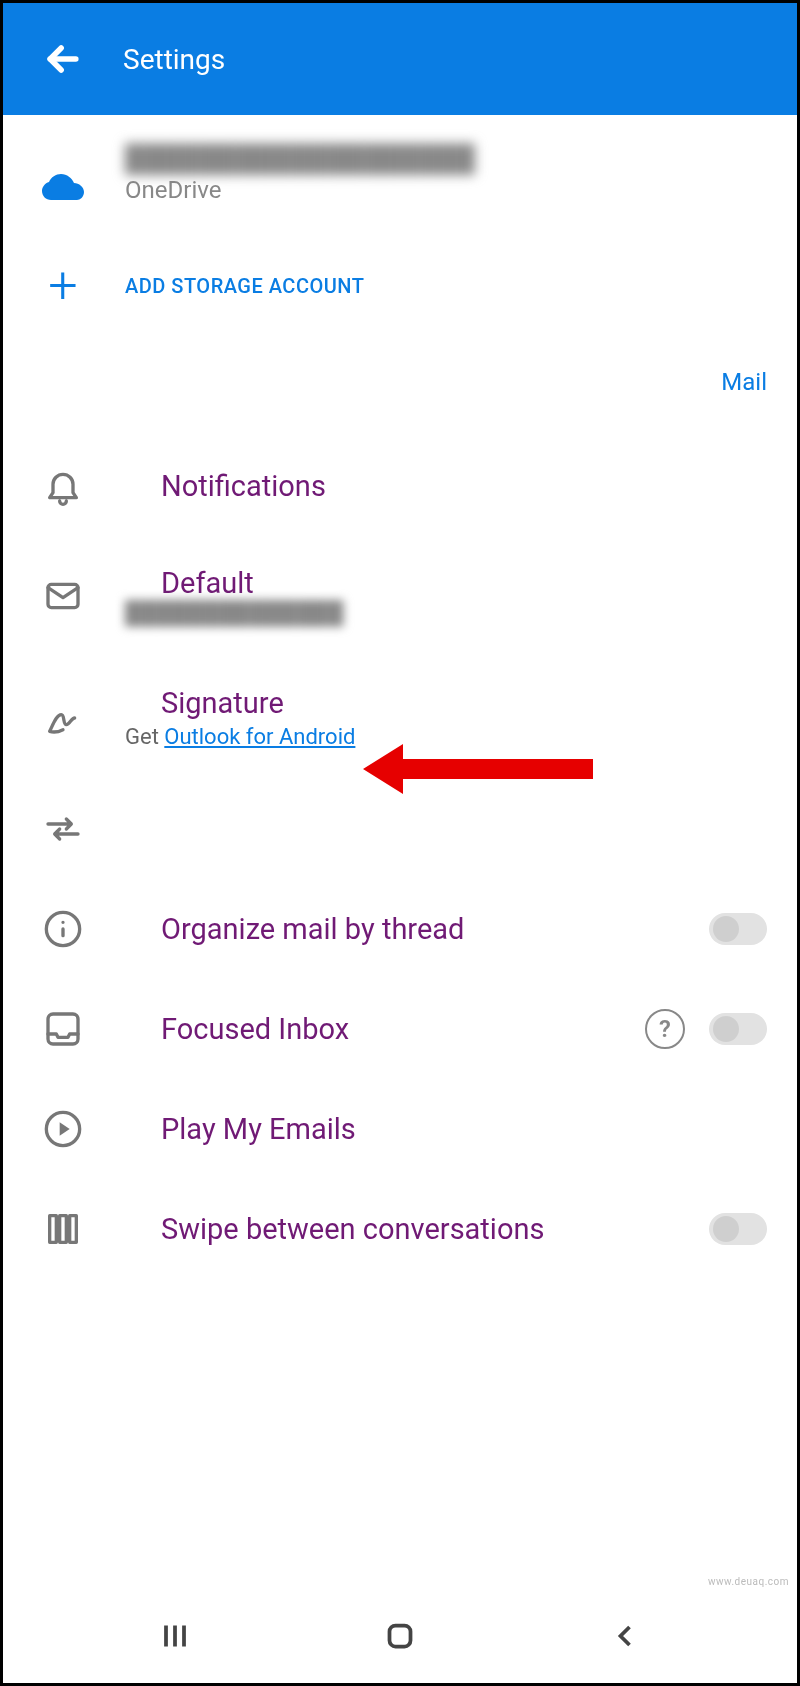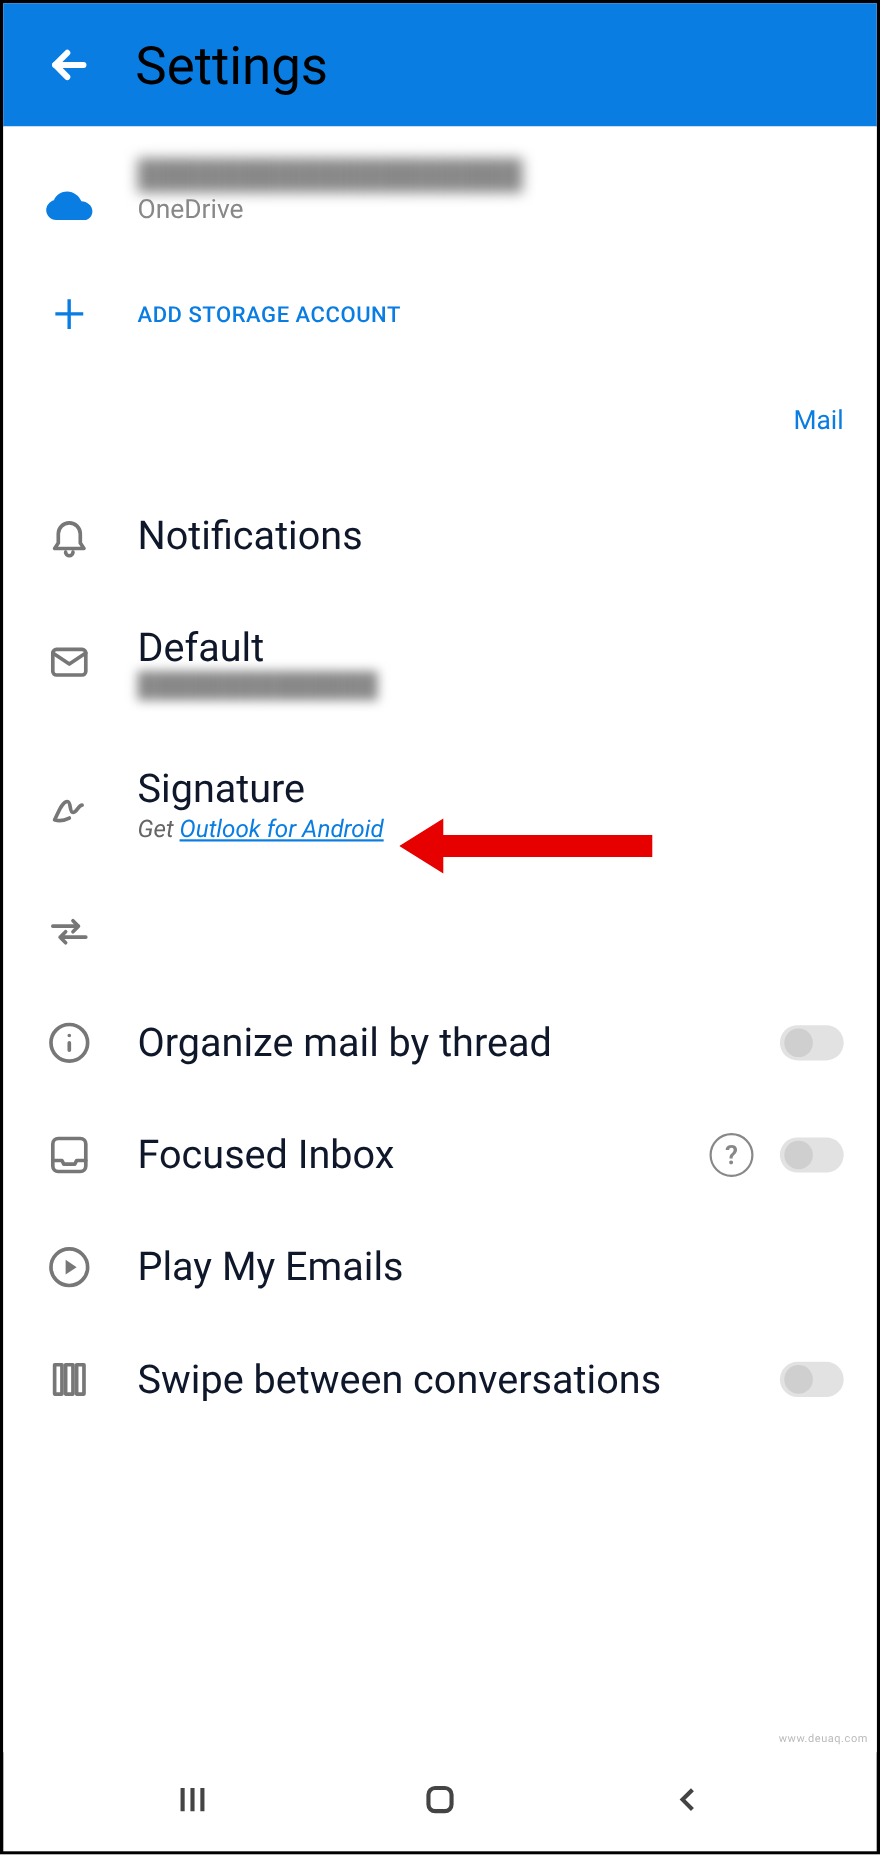--- a/index.html
+++ b/index.html
@@ -1,35 +1,35 @@
 <!DOCTYPE html>
 <html><head>
 <meta charset="utf-8">
 <style>
 * { margin:0; padding:0; box-sizing:border-box; font-family:-apple-system,BlinkMacSystemFont,"Segoe UI",Roboto,Helvetica,Arial,sans-serif; }
 html,body { width:800px; height:1686px; background:#fff; overflow:hidden; }
 .frame { width:800px; height:1686px; border:3px solid #000; background:#fff; display:flex; flex-direction:column; position:relative; }
 .header { background:#0a7de3; height:112px; display:flex; align-items:center; padding:0 30px; }
 .back-btn { width:60px; height:60px; display:flex; align-items:center; justify-content:center; margin-right:30px; }
 .back-btn svg { width:44px; height:44px; stroke:#fff; stroke-width:3; fill:none; stroke-linecap:round; stroke-linejoin:round; }
-.title { color:#000000; font-size:48px; font-weight:400; }
+.title { color:#ffffff; font-size:28px; font-weight:400; }
 .content { flex:1; overflow:hidden; background:#fff; }
 .account-row { display:flex; align-items:flex-end; padding:28px 30px 20px 30px; }
 .icon-slot { width:60px; display:flex; align-items:center; justify-content:center; flex-shrink:0; }
 .row-text { margin-left:32px; flex:1; }
 .blurred { color:#888; filter:blur(6px); font-size:26px; margin-bottom:2px; }
 .blurred-sm { color:#888; filter:blur(5px); font-size:22px; }
 .sub-label { color:#888; font-size:24px; margin-top:2px; }
 .add-row { display:flex; align-items:center; padding:36px 30px; }
 .plus-icon { color:#0a7de3; font-size:52px; font-weight:300; line-height:1; width:60px; text-align:center; }
 .add-label { color:#0a7de3; font-size:20px; font-weight:500; letter-spacing:0.5px; margin-left:32px; }
 .section-label { color:#0a7de3; font-size:24px; padding:20px 30px 40px 30px;text-align:right; }
 .list-row { display:flex; align-items:center; padding:30px 30px; min-height:100px; position:relative; }
-.row-title { font-size:36px; color:#0f172a; }
-.row-sub { font-size:22px; color:#666; margin-top:4px;font-style:italic; }
+.row-title { font-size:29px; color:#701a75;margin-left:36px; }
+.row-sub { font-size:22px; color:#666; margin-top:4px; }
 .row-link { color:#0a7de3; text-decoration:underline; }
 .row-right { margin-left:auto; display:flex; align-items:center; gap:24px; }
 .help-circle { width:40px; height:40px; border:2.5px solid #888; border-radius:50%; display:flex; align-items:center; justify-content:center; color:#888; font-size:24px; font-weight:600; }
 .toggle { width:58px; height:32px; background:#e2e2e2; border-radius:16px; position:relative; }
 .toggle::after { content:""; position:absolute; width:26px; height:26px; background:#cfcfcf; border-radius:50%; top:3px; left:4px; }
 .arrow-annotation { position:absolute; left:360px; top:736px; pointer-events:none; }
 .navbar { height:90px; display:flex; align-items:center; justify-content:space-around; padding:0 60px; }
 .nav-icon svg { stroke:#444; fill:none; stroke-width:2.5; }
 .onedrive-cloud svg { width:48px; height:32px; }
 .row-icon svg { width:40px; height:40px; stroke:#777; stroke-width:2; fill:none; stroke-linecap:round; stroke-linejoin:round; }

